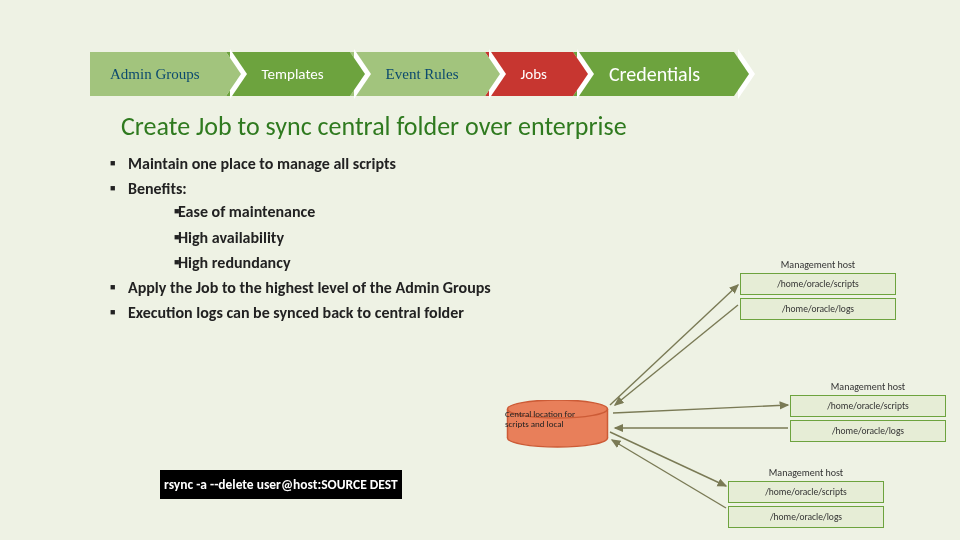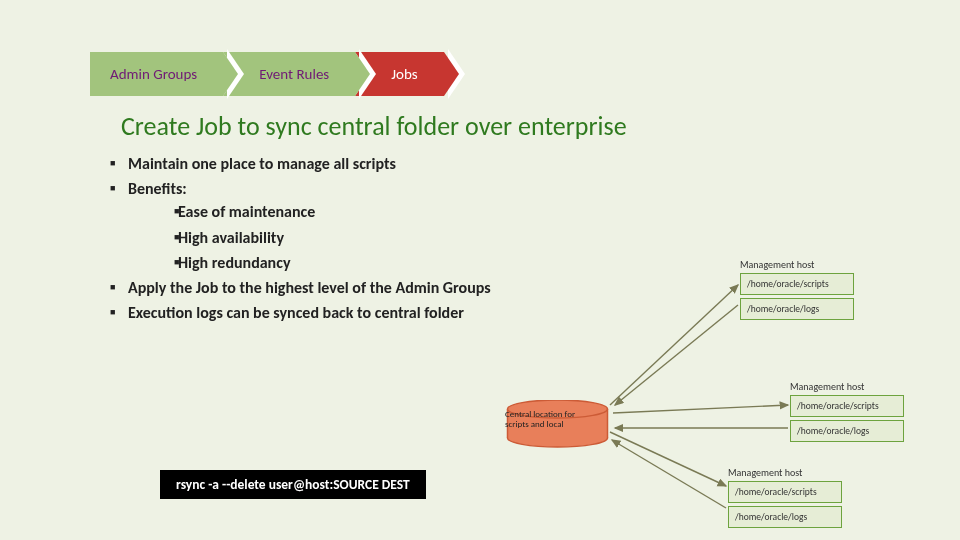--- a/index.html
+++ b/index.html
@@ -45,21 +45,21 @@
     z-index:2;
   }
   .step::before{
     content:"";position:absolute;right:-21px;top:-3px;
     border-top:25px solid transparent;
     border-bottom:25px solid transparent;
     border-left:17px solid #fff;
     z-index:1;
   }
   .step:first-child::before,.step:first-child::after{}
-  .step.light{background:var(--step-green-light);color:#701a75;}
+  .step.light{background:var(--step-green-light);color:#0c4a6e;font-family:Liberation Serif, serif;}
   .step.light::after{border-left-color:var(--step-green-light);}
   .step.red{background:var(--step-red);}
   .step.red::after{border-left-color:var(--step-red);}
   .step.final{padding-right:34px;font-size:20px;}
   .step .notch{
     position:absolute;left:0;top:0;width:0;height:0;
     border-top:22px solid transparent;
     border-bottom:22px solid transparent;
     border-left:15px solid var(--bg);
   }
@@ -77,21 +77,21 @@
     font-size:16px;line-height:1.45;color:#222;
   }
   .bullets ul{margin:0;padding:0;list-style:none;font-weight:bold;}
   .bullets li{position:relative;padding-left:18px;margin-bottom:2px;}
   .bullets li::before{content:"■";position:absolute;left:0;top:0;font-size:9px;line-height:22px;}
   .bullets .sub{padding-left:32px;}
   .bullets .sub li::before{left:14px;}
 
   
   .host{
-    position:absolute;width:114px;
+    position:absolute;width:156px;text-align:center;
   }
   .host .label{font-size:10px;color:#333;margin-bottom:2px;}
   .host .path{
     border:1px solid var(--box-border);
     background:var(--box-fill);
     font-size:9.5px;padding:4px 6px;margin-bottom:3px;
     color:#333;
   }
   #host1{left:740px;top:258px;}
   #host2{left:790px;top:380px;}
@@ -104,41 +104,49 @@
   .cylinder svg{position:absolute;left:0;top:0;}
   .cyl-text{
     position:absolute;left:0;top:9px;width:105px;
     font-size:9px;color:#222;line-height:1.15;
   }
 
   
   .cmd{
     position:absolute;left:160px;top:470px;
     background:#000;color:#fff;font-size:13.5px;
-    padding:6px 16px;font-family:Calibri,Arial,sans-serif;
+    padding:6px 4px;font-family:Calibri,Arial,sans-serif;
     font-weight:600;
   }
 
   
   .arrows{position:absolute;left:0;top:0;width:960px;height:540px;pointer-events:none;}
 </style>
 </head>
 <body>
 
 <div class="steps">
   <div class="step light">
       <span>Admin Groups</span>
     </div>
+  <div class="step">
+      <span class="notch"></span>
+      <span>Templates</span>
+    </div>
   <div class="step light">
       <span class="notch"></span>
       <span>Event Rules</span>
     </div>
   <div class="step red">
       <span class="notch"></span>
       <span>Jobs</span>
+    </div>
+  <div class="step final">
+      <span class="notch"></span>
+      <span>Credentials</span>
     </div>
 </div>
 
 <div class="heading">Create Job to sync central folder over enterprise</div>
 
 <div class="bullets">
   <ul>
     <li><span>Maintain one place to manage all scripts</span></li>
     <li><span>Benefits:</span>
       <ul class="sub">

